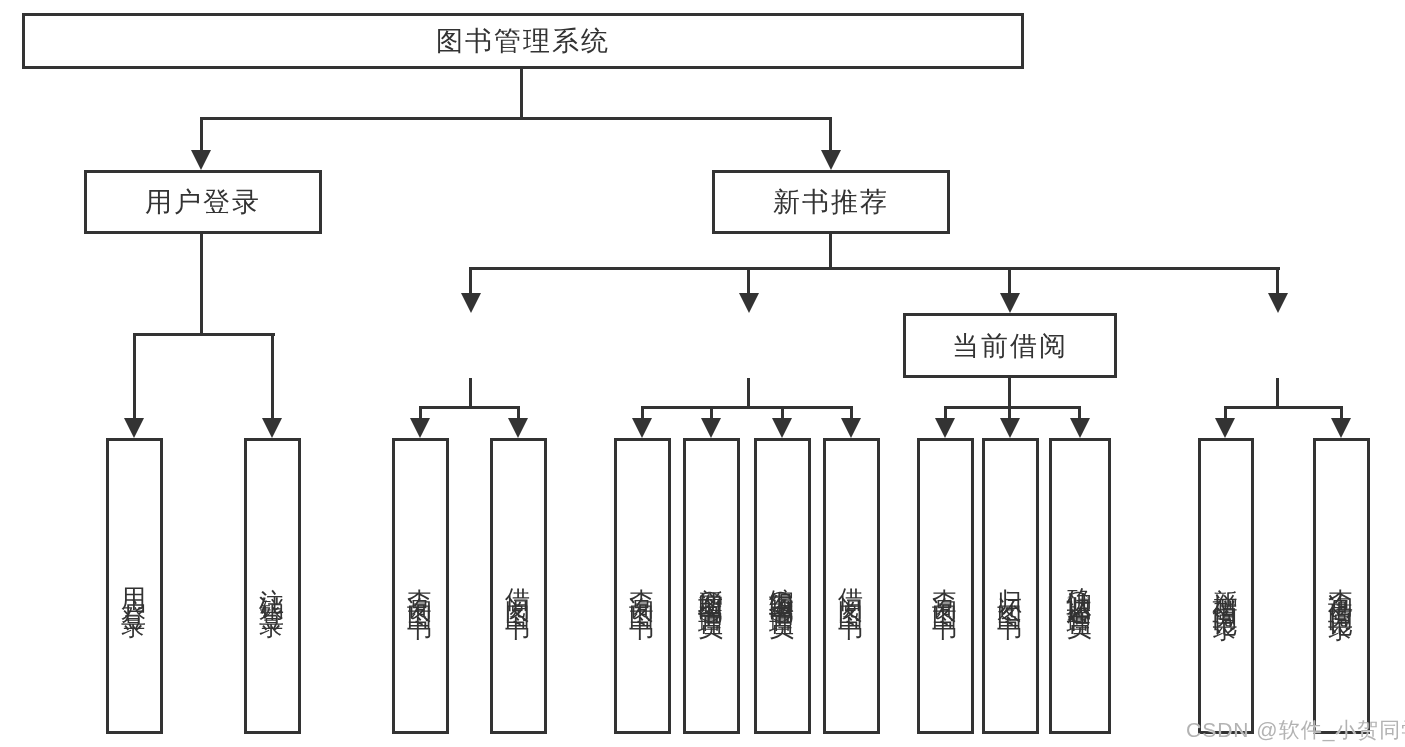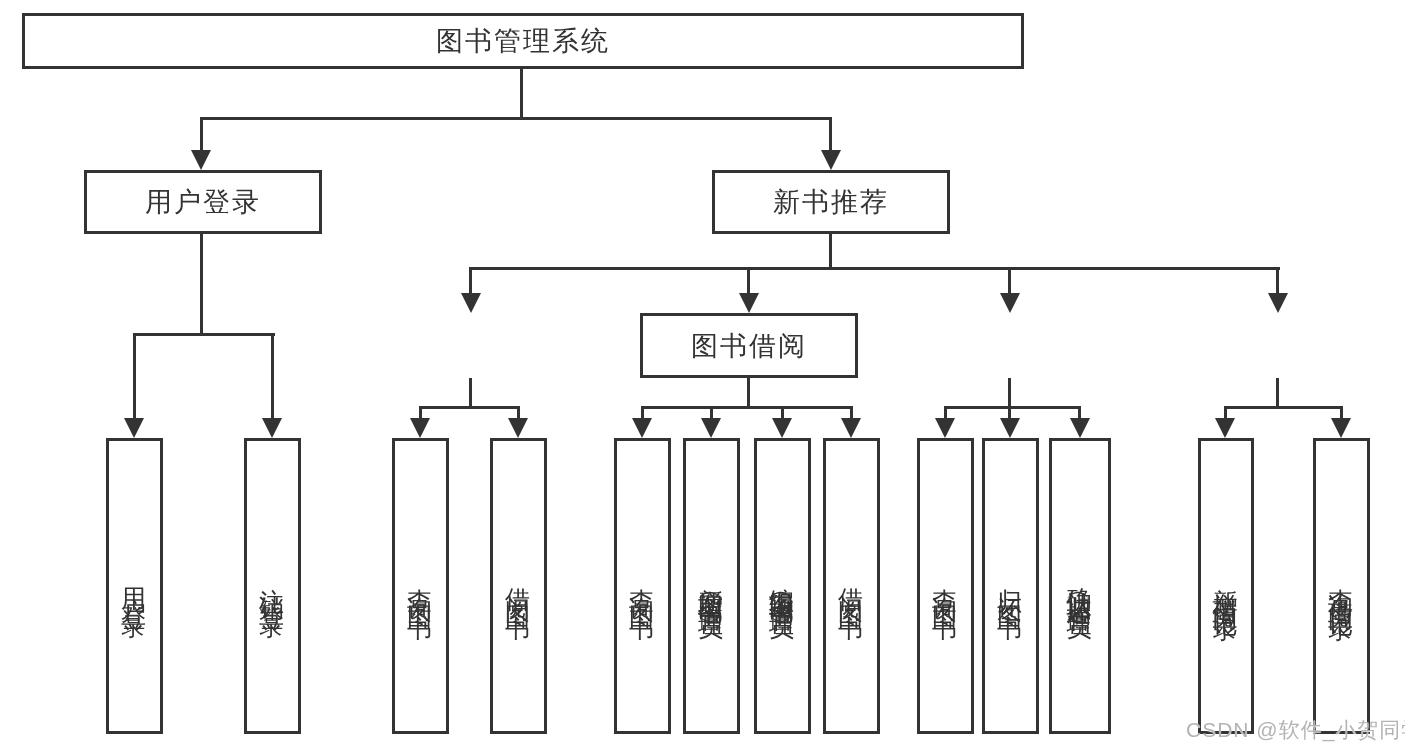--- a/index.html
+++ b/index.html
@@ -91,22 +91,22 @@
     <span class="hlabel">图书管理系统</span>
   </div>
 
   <div class="box" style="left:84px;top:170px;width:238px;height:64px">
     <span class="hlabel">用户登录</span>
   </div>
   <div class="box" style="left:712px;top:170px;width:238px;height:64px">
     <span class="hlabel">新书推荐</span>
   </div>
 
-  <div class="box" style="left:640px;top:313px;width:218px;height:65px">
-    <span class="hlabel">图书借阅</span>
+  <div class="box" style="left:903px;top:313px;width:214px;height:65px">
+    <span class="hlabel">当前借阅</span>
   </div>
 
   <div class="box leaf" style="left:106px">
     <span class="vlabel sp4">用户登录</span>
   </div>
   <div class="box leaf" style="left:244px">
     <span class="vlabel sp4">注销登录</span>
   </div>
 
   <div class="box leaf" style="left:392px">

